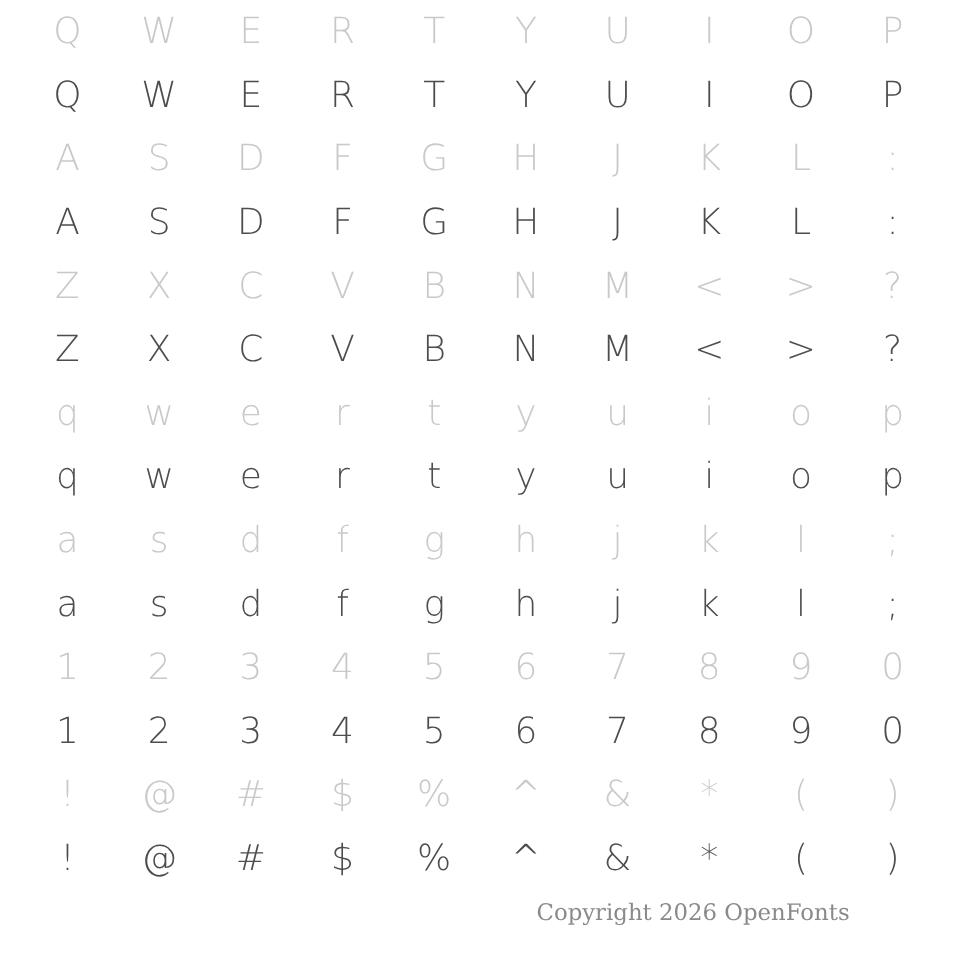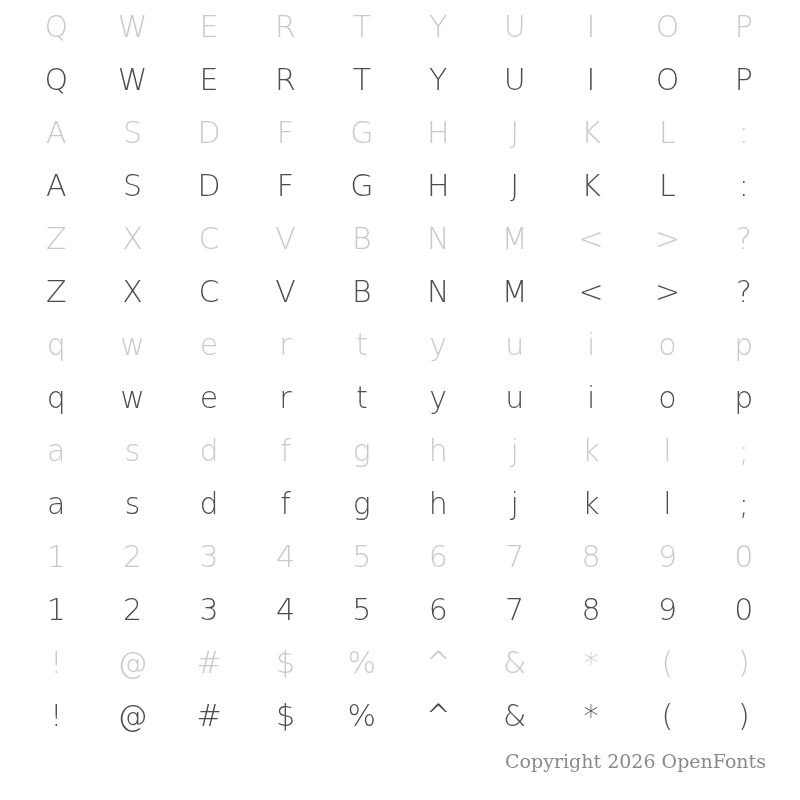--- a/index.html
+++ b/index.html
@@ -42,21 +42,21 @@
   }
   .row.dark .cell {
     color: #4d4d4d;
   }
   #footer {
     position: absolute;
     left: 0;
     right: 0;
     bottom: 28px;
     text-align: right;
-    padding-right: 34px;
+    padding-right: 92px;
     font-size: 19px;
     color: #8a8a8a;
     font-family: "DejaVu Serif", serif;
   }
 </style>
 </head>
 <body>
 
 <div id="specimen">
     <div class="row light">

